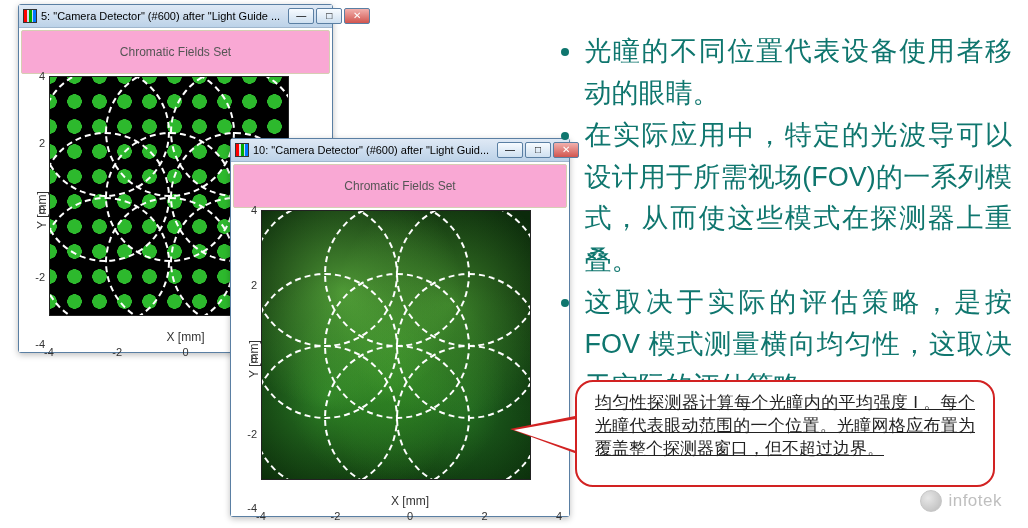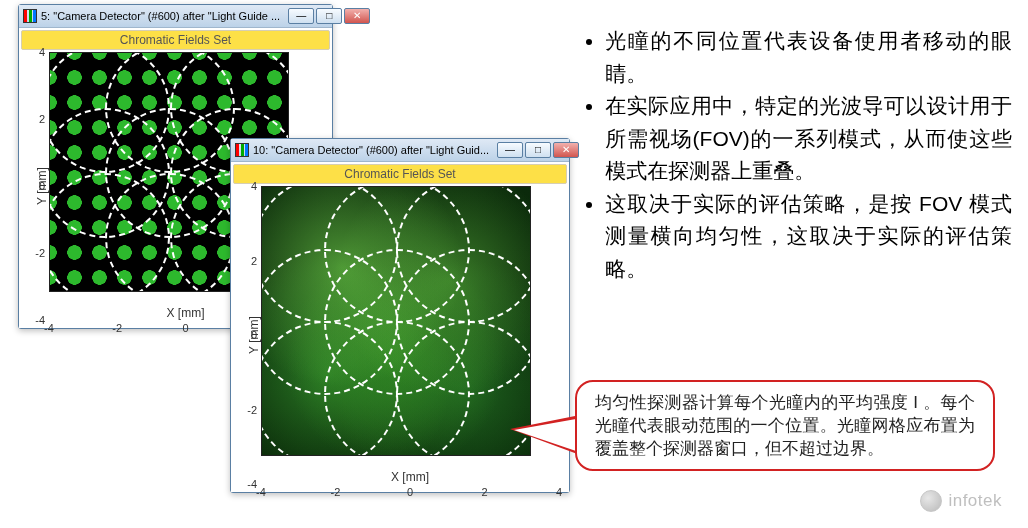--- a/index.html
+++ b/index.html
@@ -53,22 +53,22 @@
   .winbtn.close { background: linear-gradient(#f2b0ad,#d1554f); color:#fff;}
   .winbody {
     background:#fff;
     border-top:1px solid #9fb6cd;
     padding: 2px 2px 8px 2px;
   }
   .subheader {
     text-align:center;
     font-size:12px;
     color:#555;
-    padding:2px 0;
-    background:#fde047;
+    padding:14px 0;
+    background:#f9a8d4;
     border:1px solid #d6ceb3;
     border-radius:2px;
     margin-bottom:2px;
   }
   .plot-wrap {
     position:relative;
     margin: 2px 8px 0 28px;
   }
   .plot-canvas {
     position:relative;
@@ -107,41 +107,42 @@
   .axislabel-y {
     position:absolute; left:-26px; top:50%;
     transform: translateY(-50%) rotate(-90deg);
     transform-origin:center; font-size:12px; color:#333; white-space:nowrap;
   }
   .axislabel-x { text-align:center; font-size:12px; color:#333; margin-top:14px; }
 
   
   .bullets {
     position:absolute;
-    left: 540px; top: 4px; right: 16px;
-    font-size: 21px;
+    left: 512px; top: 4px; right: 16px;
+    font-size: 27px;
     line-height: 1.55;
-    color:#000000;
+    color:#0f766e;
     text-align: justify;
   }
   .bullets li { list-style: disc; margin-left: 1.2em; }
 
   
   .callout {
     position:absolute;
     left: 575px; top: 380px;
     width: 420px;
     border: 2px solid #d22222;
     border-radius: 18px;
-    padding: 10px 18px 8px 18px;
+    padding: 10px 18px 24px 18px;
     font-size: 17px;
     line-height: 1.35;
     color:#222;
     background:#fff;
     text-align: justify;
+    text-decoration: underline;
   }
   .callout-tail {
     position:absolute;
     width:0;height:0;
     border-top: 14px solid transparent;
     border-bottom: 26px solid transparent;
     border-right: 70px solid #d22222;
   }
   .callout-tail::after{
     content:"";

